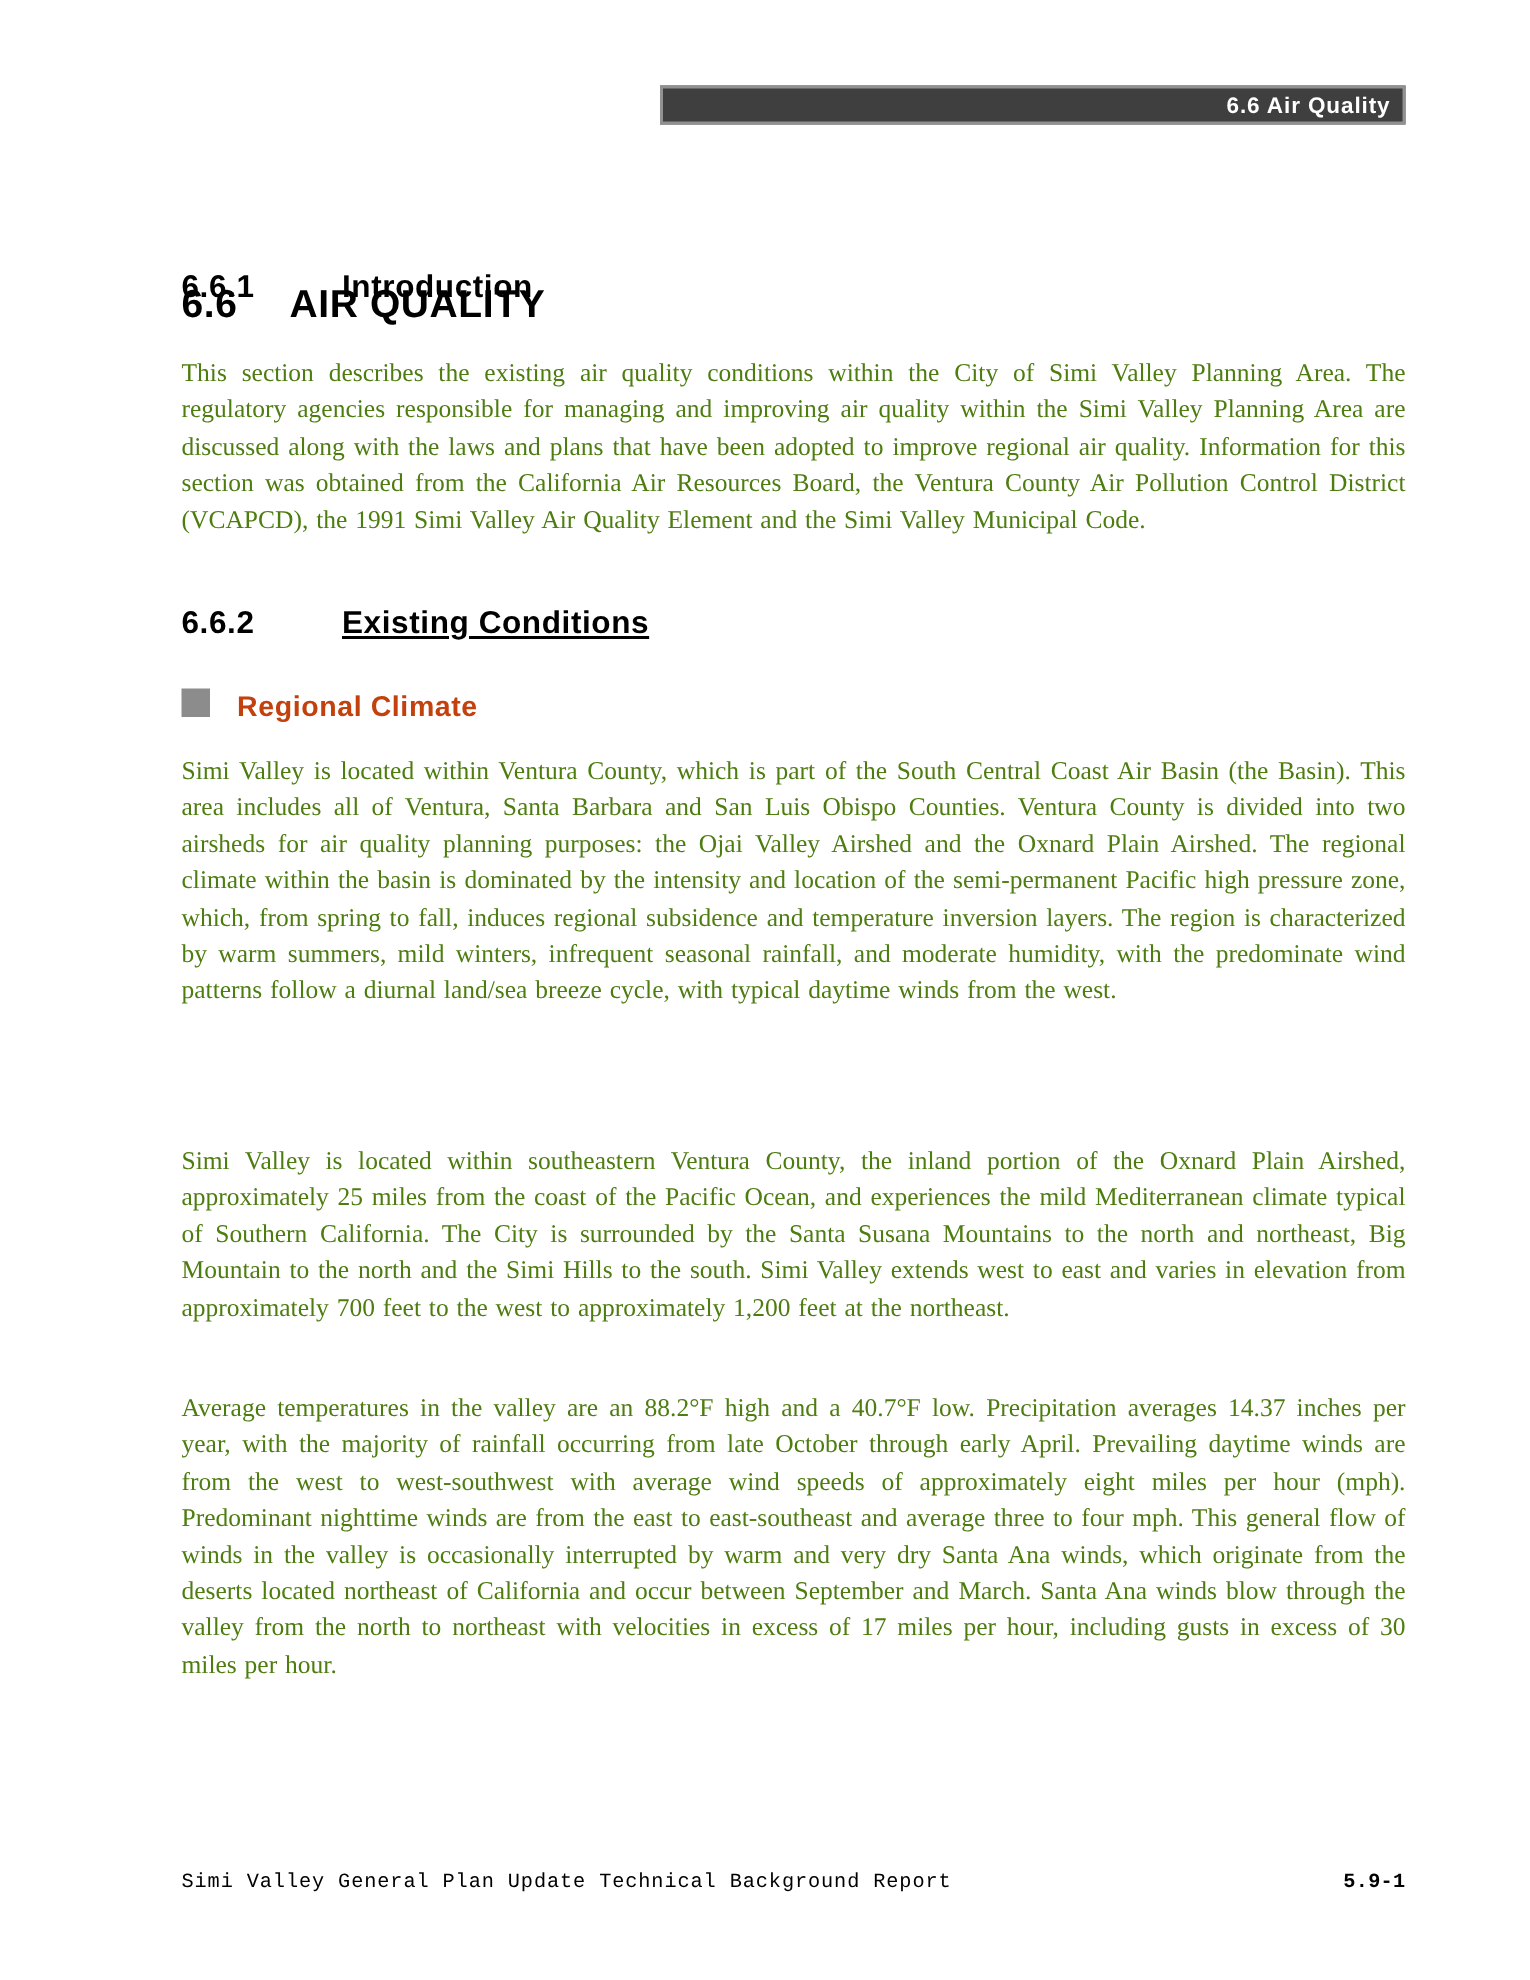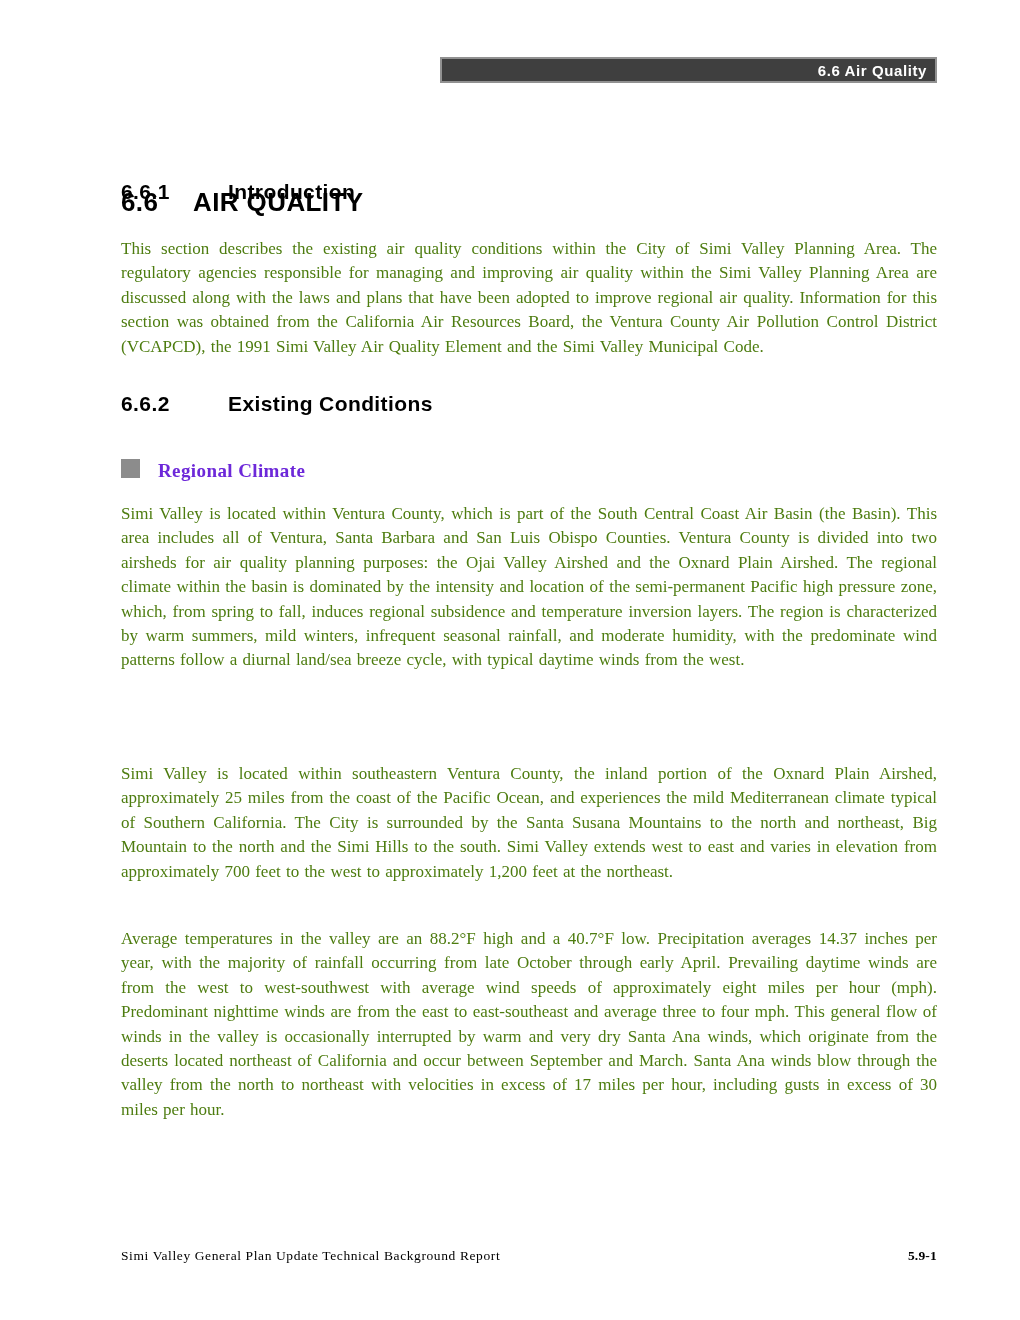--- a/index.html
+++ b/index.html
@@ -40,25 +40,25 @@
   }
   .h1 .num{display:inline-block;width:72px;margin-top:44px;}
   .h2{
     position:absolute;left:121px;width:816px;
     font-family:"Liberation Sans", sans-serif;
     font-weight:bold;font-size:21px;letter-spacing:0.4px;color:#000;
     white-space:nowrap;
   }
   .h2 .num{display:inline-block;width:107px;}
   .h2.intro{top:180px;}
-  .h2.existing{top:392px;}
+  .h2.existing{top:404px;text-decoration:underline;}
   .h3{
     position:absolute;left:121px;width:816px;
-    font-family:Liberation Serif, serif;
-    font-weight:bold;font-size:19px;letter-spacing:0.4px;color:#6d28d9;
+    font-family:Liberation Sans, sans-serif;
+    font-weight:bold;font-size:19px;letter-spacing:0.4px;color:#c2410c;
     white-space:nowrap;
   }
   .h3 .bullet{
     display:inline-block;width:19px;height:19px;
     background:var(--bullet,#8c8c8c);
     margin-right:18px;
     transform:translateY(1px);
   }
   .h3.regional{top:458px;}
   .h3.local{top:719px;}
@@ -71,21 +71,21 @@
     color:#4d7c0f;
   }
   .para.p-intro{top:237px;}
   .para.p-regional{top:502px;}
   .para.p-local1{top:762px;}
   .para.p-local2{top:927px;}
   
   .footer{
     position:absolute;left:121px;top:1248px;width:816px;
     display:flex;justify-content:space-between;align-items:baseline;
-    font-family:Liberation Serif, serif;
+    font-family:Liberation Mono, monospace;
     font-size:13.5px;color:#000;
   }
   .footer .left{letter-spacing:0.6px;}
   .footer .right{font-weight:bold;letter-spacing:0.2px;}
 </style>
 </head>
 <body>
 
 <div class="page">
 

